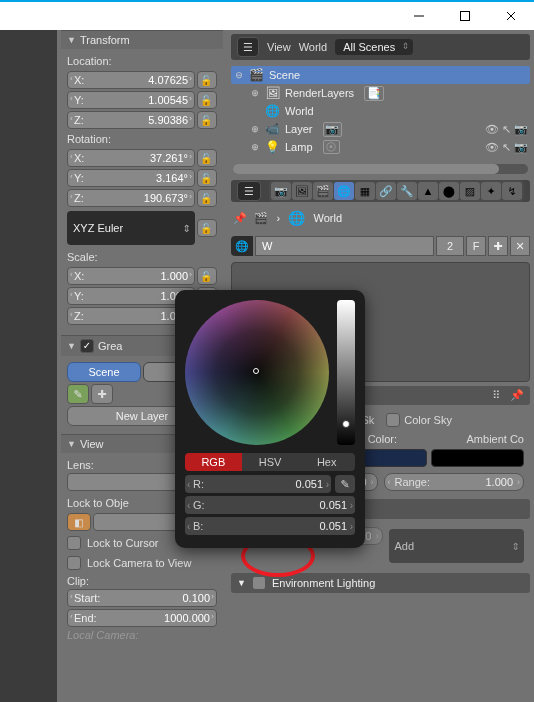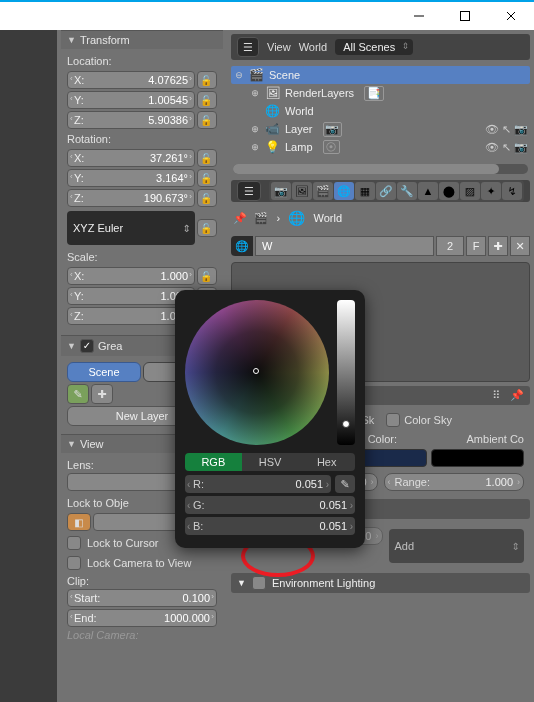--- a/index.html
+++ b/index.html
@@ -94,21 +94,21 @@
   }
   .wheel::after { content: ""; position: absolute; inset: 0; border-radius: 50%;
     background: radial-gradient(circle, rgba(13,13,13,1) 0%, rgba(13,13,13,0.6) 40%, rgba(13,13,13,0) 70%);
   }
   .wheel .cursor { position: absolute; width: 6px; height: 6px; border: 1px solid #fff; border-radius: 50%; left: 68px; top: 68px; z-index: 2; }
   .value-slider { width: 18px; height: 145px; border-radius: 4px; background: linear-gradient(to bottom, #fff, #000); position: relative; }
   .value-slider .cursor { position: absolute; width: 8px; height: 8px; border: 1px solid #333; background: #fff; border-radius: 50%; left: 5px; top: 120px; }
   
   .picker-tabs { display: flex; margin: 8px 0 4px; border-radius: 4px; overflow: hidden; }
   .picker-tabs .pt { flex: 1; text-align: center; padding: 3px 0; background: #393939; color: #ccc; }
-  .picker-tabs .pt.active { background: #15803d; color: #fff; }
+  .picker-tabs .pt.active { background: #b91c1c; color: #fff; }
   
   .rgb-row { display: flex; gap: 4px; margin: 3px 0; }
   .rgb-field { flex: 1; background: #444; border-radius: 4px; height: 18px; display: flex; align-items: center; padding: 0 8px; color: #eee; position: relative; }
   .rgb-field .fl { color: #ccc; }
   .rgb-field .fv { margin-left: auto; }
   .rgb-field::before { content: "‹"; position: absolute; left: 2px; color: #888; font-size: 10px; }
   .rgb-field::after { content: "›"; position: absolute; right: 2px; color: #888; font-size: 10px; }
   .dropper { width: 20px; height: 18px; background: #444; border-radius: 4px; display: flex; align-items: center; justify-content: center; color: #ccc; }
   .expo-row { display: flex; gap: 6px; padding: 4px 6px; }
   .expo-field { flex: 1; background: #888; border: 1px solid #555; border-radius: 8px; height: 18px; display: flex; align-items: center; padding: 0 10px; color: #eee; position: relative; }

